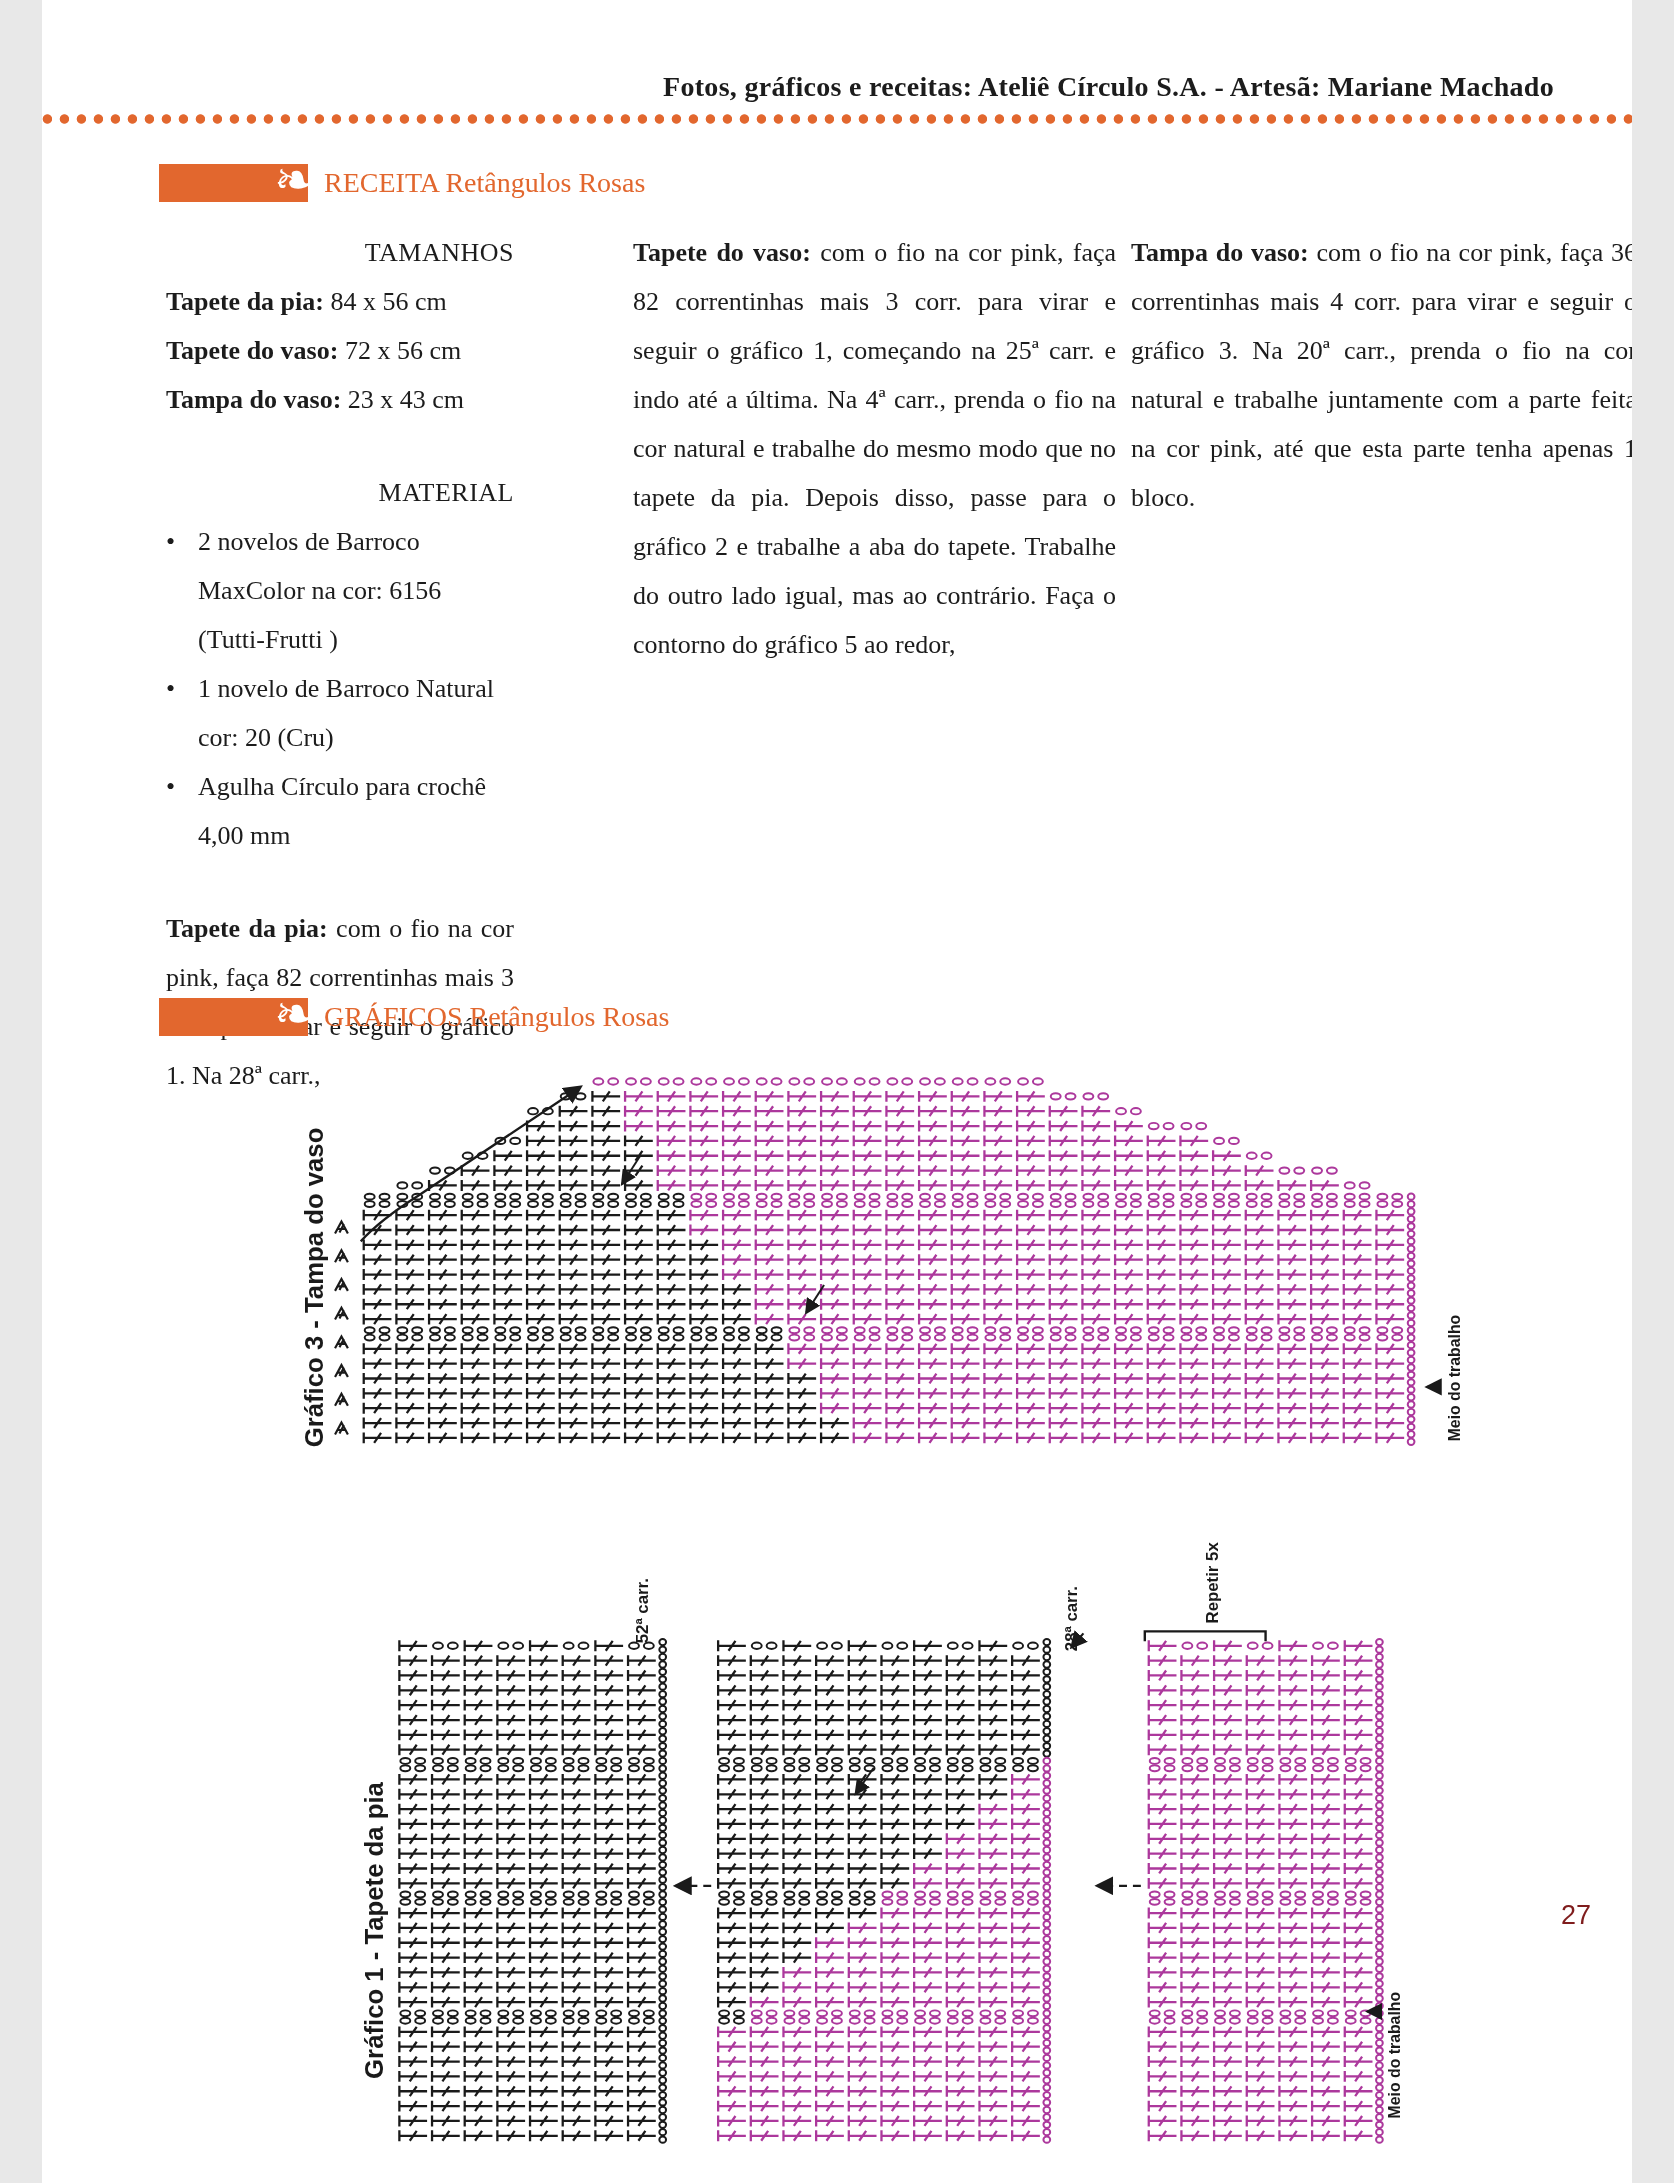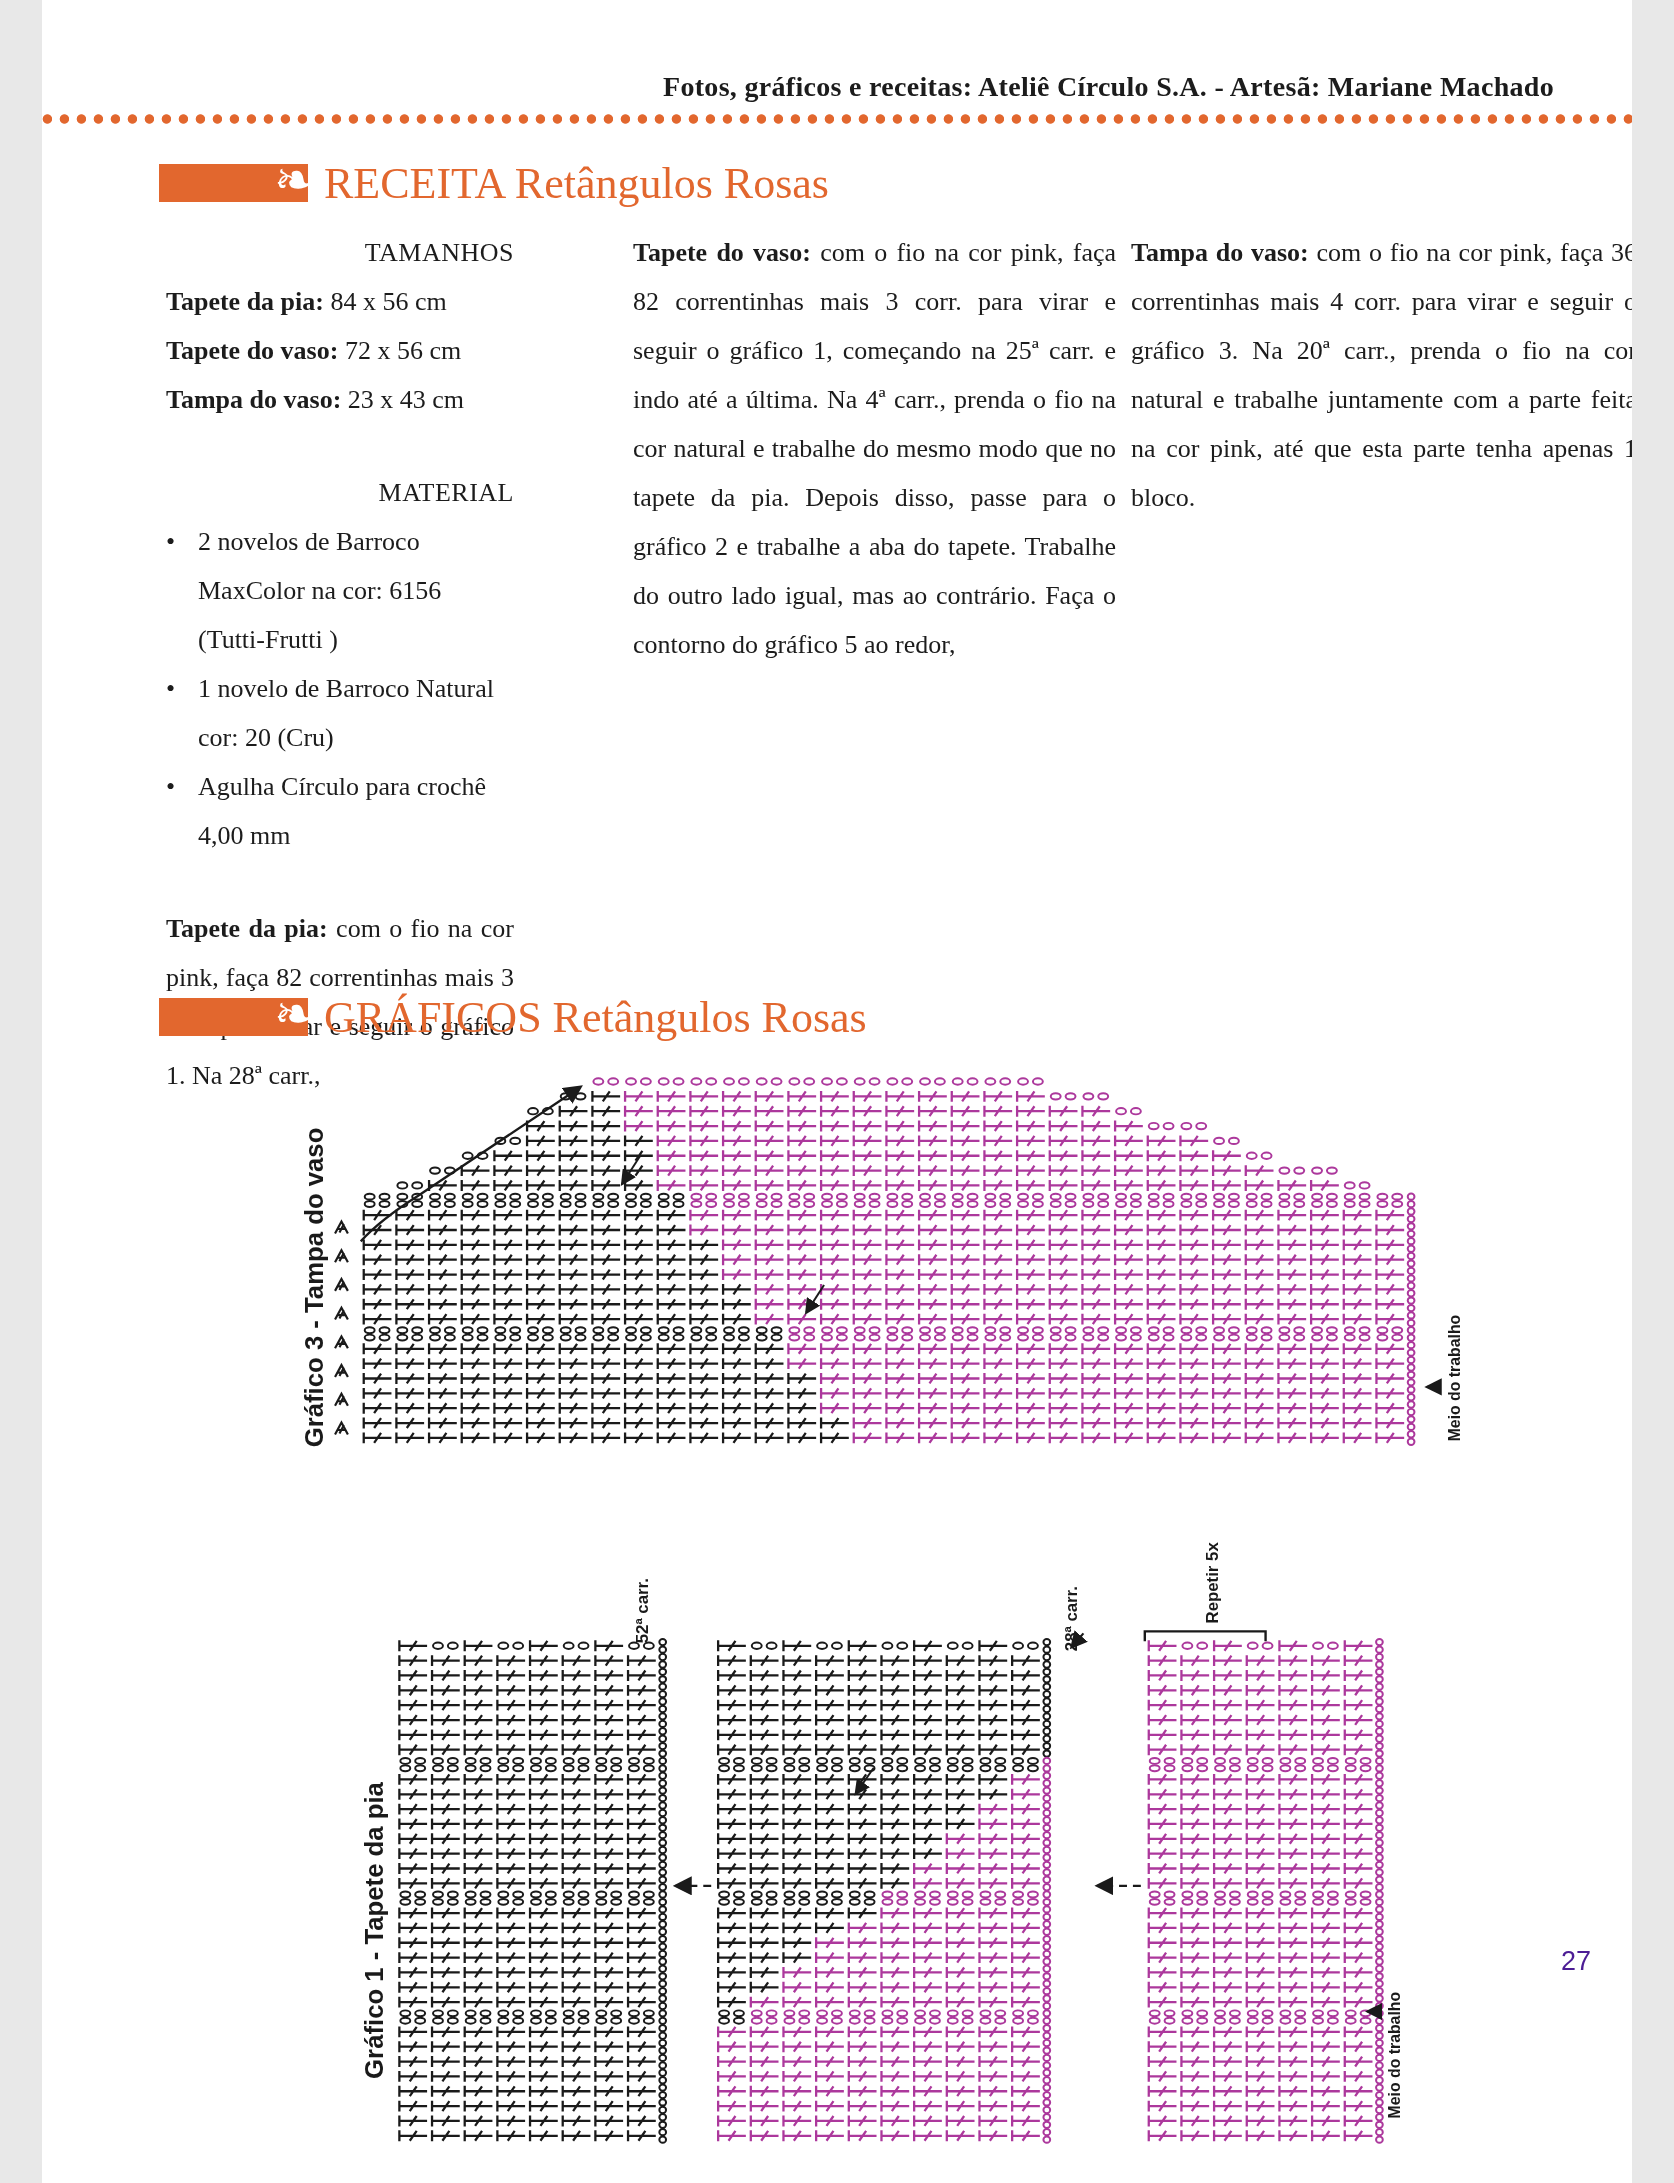--- a/index.html
+++ b/index.html
@@ -8,37 +8,37 @@
   .credit{position:absolute;top:71px;right:78px;font-size:28px;font-weight:bold;
           letter-spacing:0.3px;white-space:nowrap;}
   .dots{position:absolute;top:113px;left:0;width:1674px;height:12px;
         background-image:radial-gradient(circle at 5.4px 6px, var(--orange) 4.3px, rgba(0,0,0,0) 5.1px);
         background-size:17px 12px;background-repeat:repeat-x;}
   .sec{position:absolute;left:117px;display:flex;align-items:center;height:44px;}
   #sec1{top:161px;} #sec2{top:995px;}
   .sec .bar{width:149px;height:38px;background:var(--orange);position:relative;flex:none;}
   .sec .fl{position:absolute;right:-8px;top:-9px;color:#ffffff;font-size:50px;line-height:50px;
            font-family:"DejaVu Sans",sans-serif;}
-  .sec .ttl{color:var(--orange);font-size:44px;margin-left:16px;white-space:nowrap;}
+  .sec .ttl{color:var(--orange);font-size:28px;margin-left:16px;white-space:nowrap;}
   .col{position:absolute;top:228px;font-size:26px;line-height:49px;}
   #col1{left:124px;width:348px;}
   #col2{left:591px;width:483px;}
   #col3{left:1089px;width:506px;}
   .col p{margin:0;text-align:justify;}
   .h{letter-spacing:0.5px;text-align:right;}
   .sp{height:44px;}
   .bul{display:flex;}
   .bul .dot{width:32px;flex:none;}
   .bul .bt{flex:1;}
   b{font-weight:bold;}
   .charts{position:absolute;left:0;top:1064px;}
   .ct{font:bold 26px "Liberation Sans",sans-serif;fill:#1a1a1a;}
   .ca{font:bold 17px "Liberation Sans",sans-serif;fill:#1a1a1a;}
   .cs{font:bold 16px "Liberation Sans",sans-serif;fill:#1a1a1a;}
-  .pageno{position:absolute;left:1519px;top:1946px;font:27px "Liberation Sans",sans-serif;color:#4c1d95;}
+  .pageno{position:absolute;left:1519px;top:1900px;font:27px "Liberation Sans",sans-serif;color:#7f1d1d;}
 </style>
 </head>
 <body>
 
 <div class="page">
 
   <div class="credit">Fotos, gráficos e receitas: Ateliê Círculo S.A.  -  Artesã: Mariane Machado</div>
   <div class="dots"></div>
 
   <div class="sec" id="sec1">

